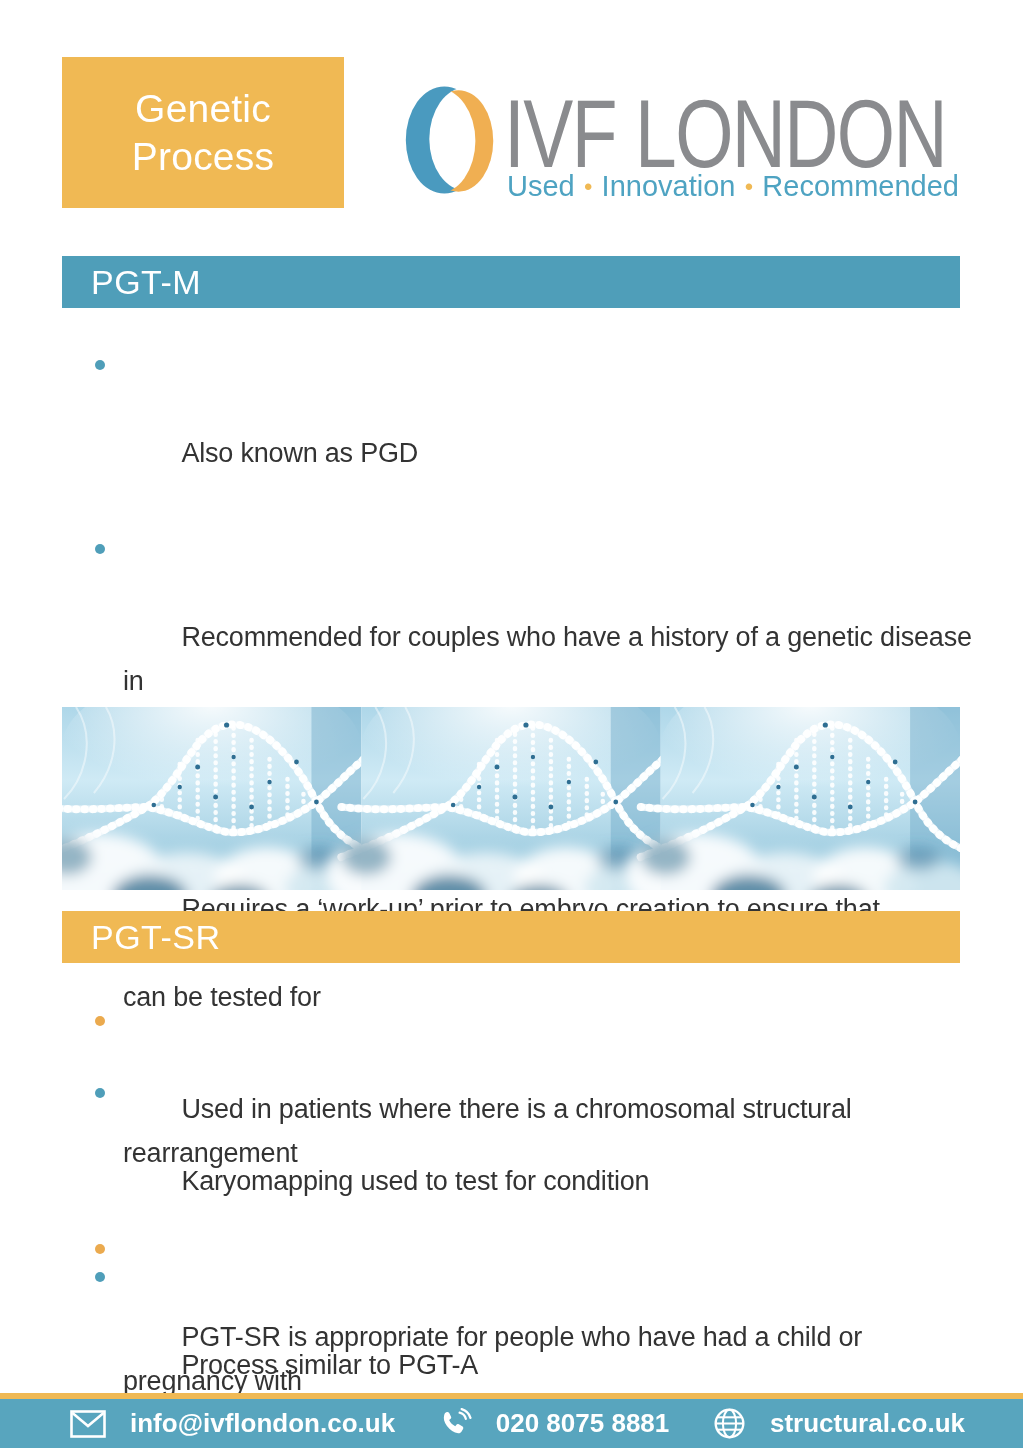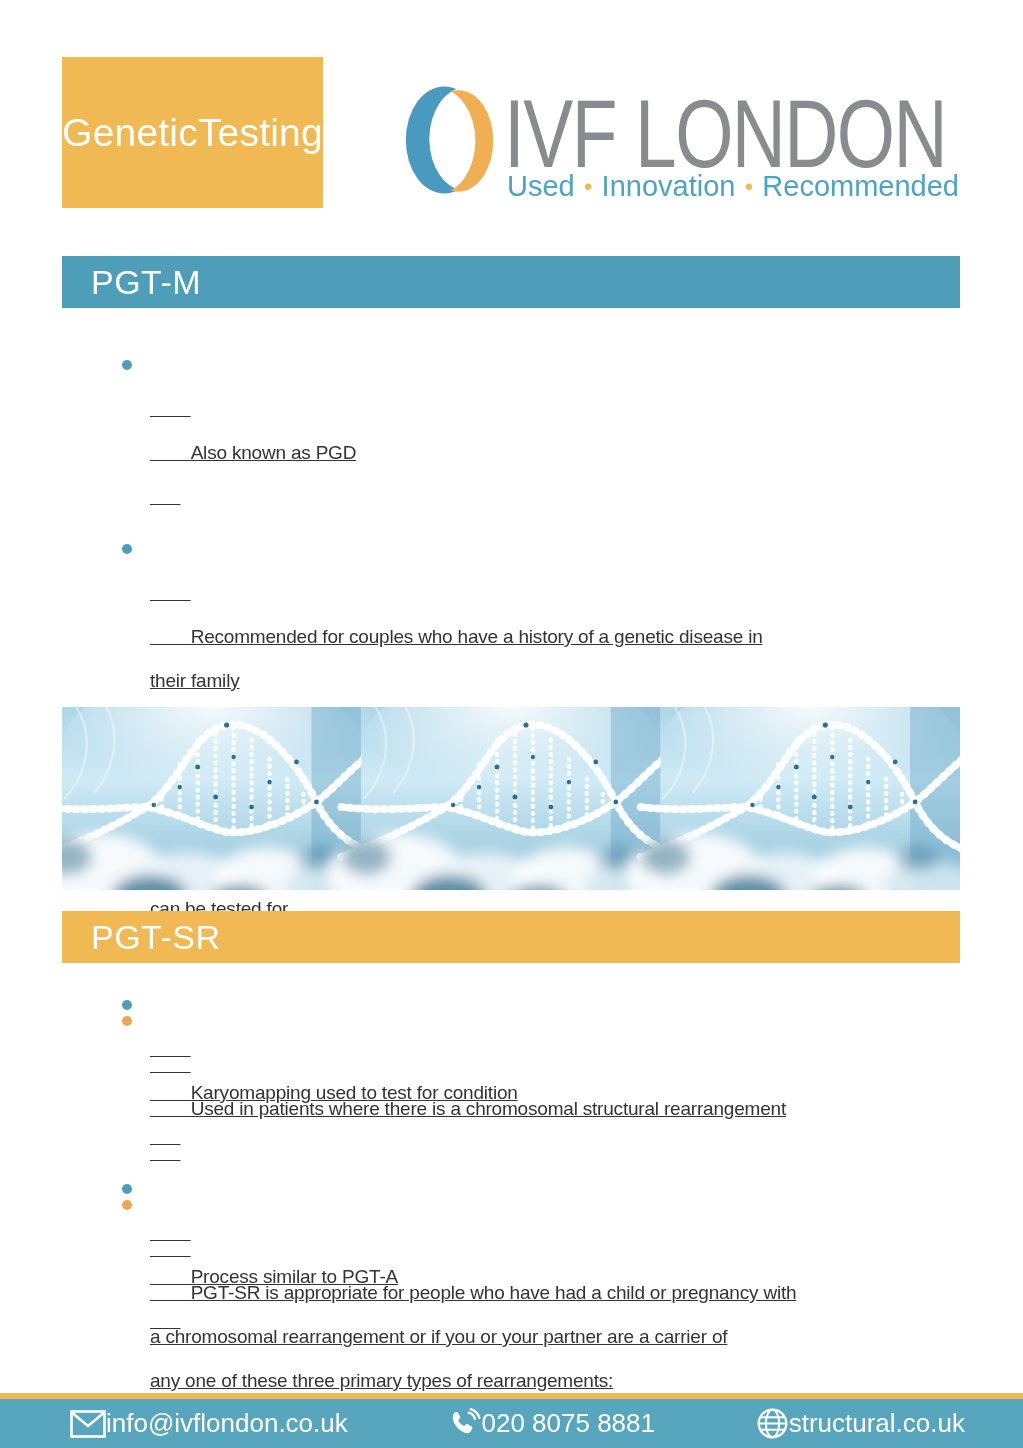--- a/index.html
+++ b/index.html
@@ -5,22 +5,22 @@
   :root{
     --orange:#F0B954; --teal:#4F9EB9; --footer_teal:#58A5BE;
     --text:#333333; --logo_gray:#8A8B8E; --tagline_blue:#4EA3C2;
   }
   *{box-sizing:border-box; margin:0; padding:0;}
   html,body{background:#e9e9e9;}
   body{font-family:"Liberation Sans", sans-serif;}
   #page{position:relative; width:1023px; height:1448px; background:#ffffff; overflow:hidden; margin:0 auto;}
 
   
-  #badge{position:absolute; left:62px; top:57px; width:261px; height:151px;
-    background:var(--orange); color:#fff; display:flex; flex-direction:row;
+  #badge{position:absolute; left:62px; top:57px; width:282px; height:151px;
+    background:var(--orange); color:#fff; display:flex; flex-direction:column;
     align-items:center; justify-content:center; text-align:center;
     font-size:39px; line-height:48px; letter-spacing:0.2px;}
 
   
   #logo{position:absolute; left:403px; top:78px; width:560px; height:130px;}
   #logo-mark{position:absolute; left:0; top:4px;}
   #wordmark{position:absolute; left:101px; top:8px; font-size:96px; line-height:96px;
     color:var(--logo_gray); letter-spacing:-2px; white-space:nowrap;
     transform:scaleX(0.78); transform-origin:left top;}
   #tagline{position:absolute; left:104px; top:92px; width:452px; display:flex;
@@ -28,48 +28,48 @@
     color:var(--tagline_blue); font-size:29px;}
   .tag-dot{color:var(--orange); font-size:24px; line-height:29px;}
 
   
   .banner{position:absolute; left:62px; width:898px; height:52px; display:flex;
     align-items:center; padding-left:29px; color:#fff; font-size:34px; letter-spacing:0.5px;}
   #banner-m{top:256px; background:var(--teal);}
   #banner-sr{top:911px; background:var(--orange);}
 
   
-  .bullets{position:absolute; left:115px; width:885px; list-style:none;
-    color:var(--text); font-size:19px; line-height:44px; letter-spacing:-0.2px;text-decoration:underline;}
+  .bullets{position:absolute; left:88px; width:885px; list-style:none;
+    color:var(--text); font-size:27px; line-height:44px; letter-spacing:-0.2px;}
   #bullets-m{top:343px;}
   #bullets-sr{top:999px;}
   .bullet{position:relative; padding-left:35px; margin-bottom:8px; white-space:pre-wrap;}
   .dot{position:absolute; left:7px; top:17px; width:10px; height:10px; border-radius:50%;
     background:var(--teal);}
   #bullets-sr .dot{background:#EBAA4E;}
 
   
   #dna-wrap{position:absolute; left:62px; top:707px; width:898px; height:183px; overflow:hidden;}
 
   
   #footer-stripe{position:absolute; left:0; top:1393px; width:1023px; height:6px; background:var(--orange);}
   #footer{position:absolute; left:0; top:1399px; width:1023px; height:49px; background:var(--footer_teal);
     display:flex; align-items:center; justify-content:space-between; padding:0 58px 0 70px;
     color:#fff; font-size:26px;}
-  .footer-item{display:flex; align-items:center; gap:0; white-space:nowrap;}
+  .footer-item{display:flex; align-items:center; gap:24px; white-space:nowrap;font-weight:bold;}
   .footer-item svg{display:block;}
 </style>
 </head>
 <body>
 
 <div id="page">
 
   <div id="badge">
     <div>Genetic</div>
-    <div>Testing</div>
+    <div>Process</div>
   </div>
 
   <div id="logo">
     <svg id="logo-mark" width="94" height="116" viewBox="0 0 100 120">
       <defs>
         <mask id="mb">
             <rect x="-10" y="-10" width="120" height="140" fill="#fff"></rect>
             <ellipse cx="67" cy="59" rx="39" ry="55" fill="#000"></ellipse>
           </mask>
         <mask id="mo">

